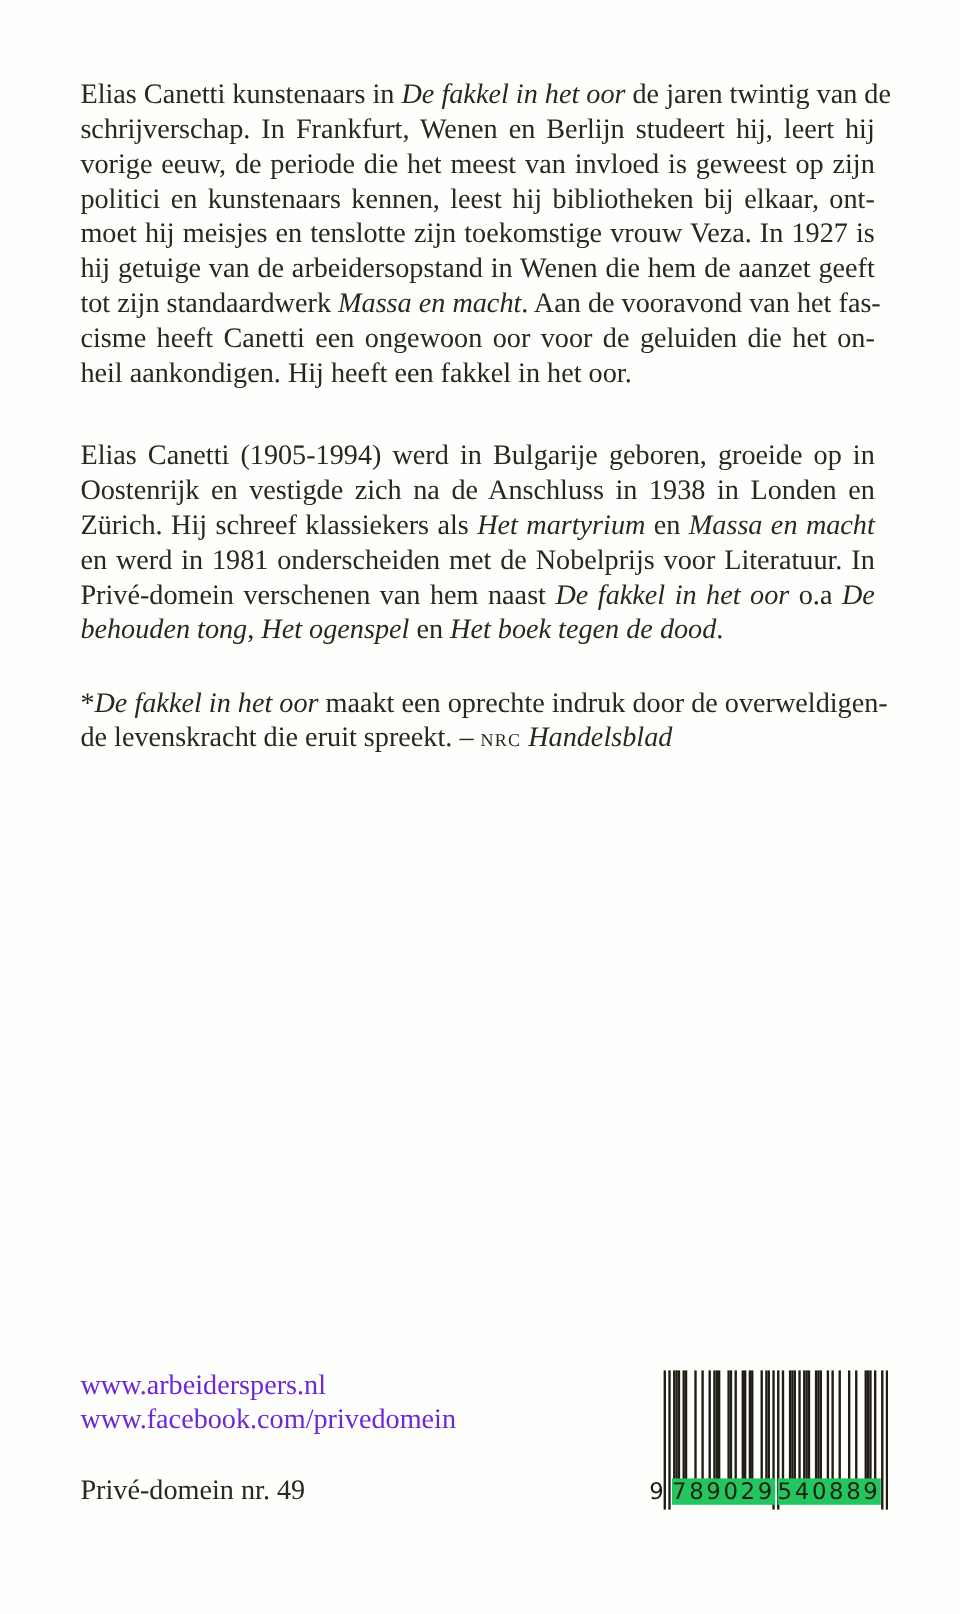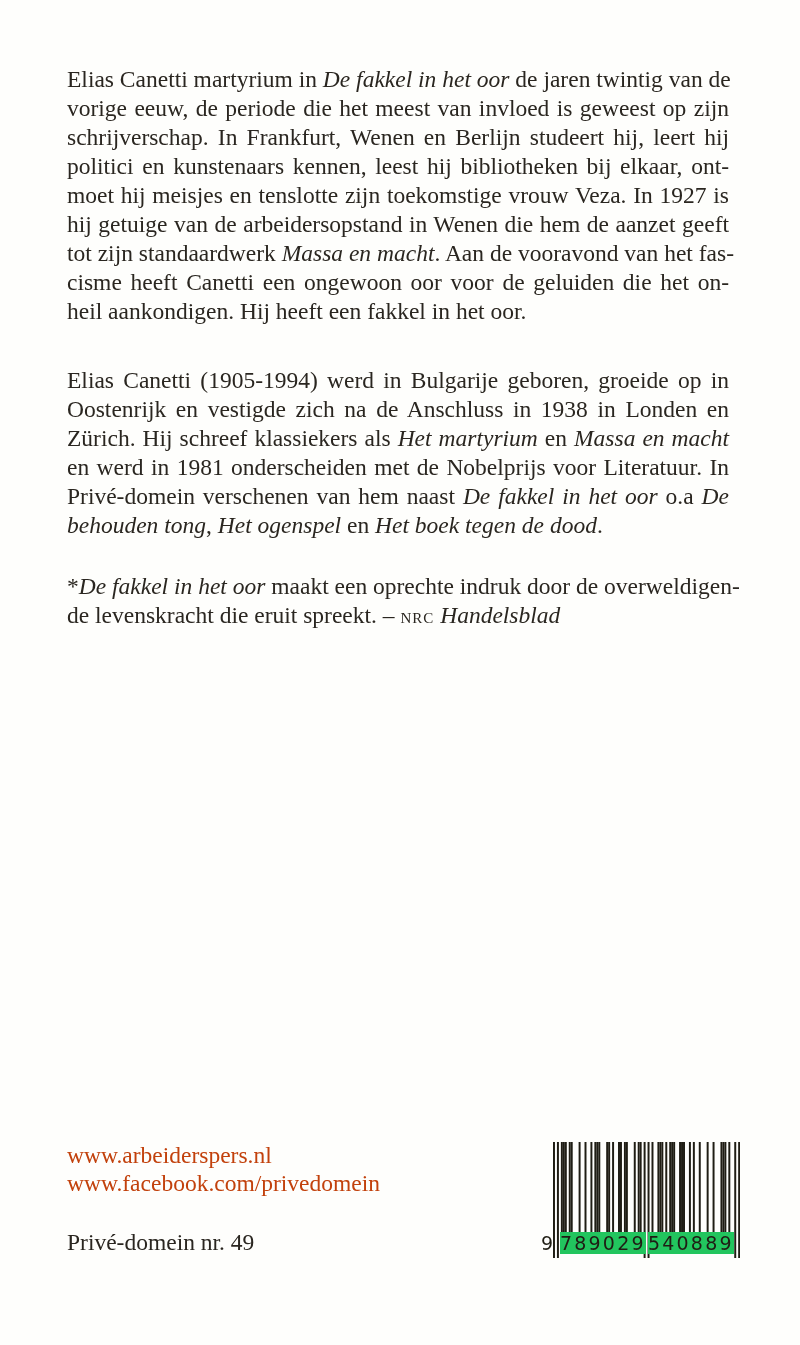--- a/index.html
+++ b/index.html
@@ -47,21 +47,21 @@
 
     .footer-links {
       position: absolute;
       left: 67px;
       top: 1141px;
       font-size: 23.5px;
       line-height: 28px;
     }
     .footer-links .link {
       display: block;
-      color: #c2410c;
+      color: #6d28d9;
       text-decoration: none;
     }
     .series {
       position: absolute;
       left: 67px;
       top: 1228px;
       font-size: 23.5px;
       line-height: 28px;
     }
 
@@ -84,23 +84,23 @@
       letter-spacing: 2.2px;
     }
     #isbn-first { left: 1px; background: transparent; }
     #isbn-left { left: 20px; }
     #isbn-right { left: 108px; }
   </style>
 </head>
 <body>
 
 <div class="text-block" id="para1">
-    <span class="line"><span>Elias Canetti martyrium in </span><span class="it">De fakkel in het oor</span><span> de jaren twintig van de</span></span>
+    <span class="line"><span>Elias Canetti kunstenaars in </span><span class="it">De fakkel in het oor</span><span> de jaren twintig van de</span></span>
+    <span class="line"><span>schrijverschap. In Frankfurt, Wenen en Berlijn studeert hij, leert hij</span></span>
     <span class="line"><span>vorige eeuw, de periode die het meest van invloed is geweest op zijn</span></span>
-    <span class="line"><span>schrijverschap. In Frankfurt, Wenen en Berlijn studeert hij, leert hij</span></span>
     <span class="line"><span>politici en kunstenaars kennen, leest hij bibliotheken bij elkaar, ont-</span></span>
     <span class="line"><span>moet hij meisjes en tenslotte zijn toekomstige vrouw Veza. In 1927 is</span></span>
     <span class="line"><span>hij getuige van de arbeidersopstand in Wenen die hem de aanzet geeft</span></span>
     <span class="line"><span>tot zijn standaardwerk </span><span class="it">Massa en macht</span><span>. Aan de vooravond van het fas-</span></span>
     <span class="line"><span>cisme heeft Canetti een ongewoon oor voor de geluiden die het on-</span></span>
     <span class="line last"><span>heil aankondigen. Hij heeft een fakkel in het oor.</span></span>
   </div>
 <div class="text-block" id="para2">
     <span class="line"><span>Elias Canetti (1905-1994) werd in Bulgarije geboren, groeide op in</span></span>
     <span class="line"><span>Oostenrijk en vestigde zich na de Anschluss in 1938 in Londen en</span></span>

